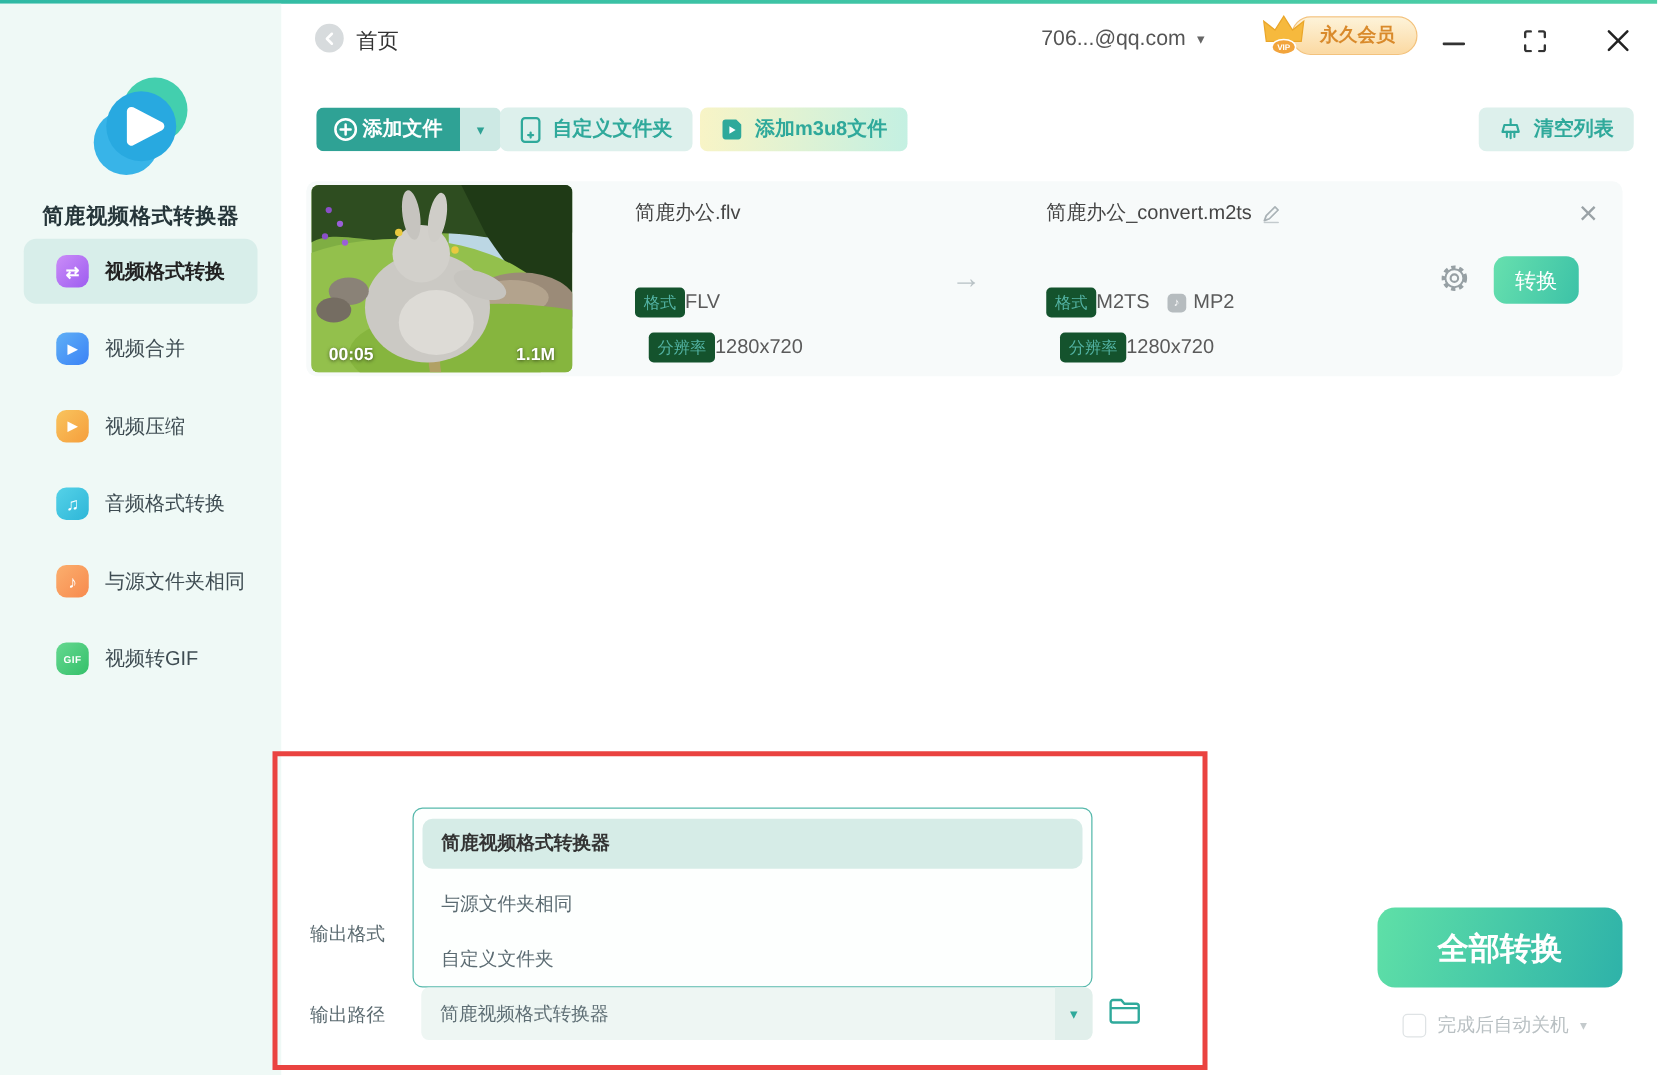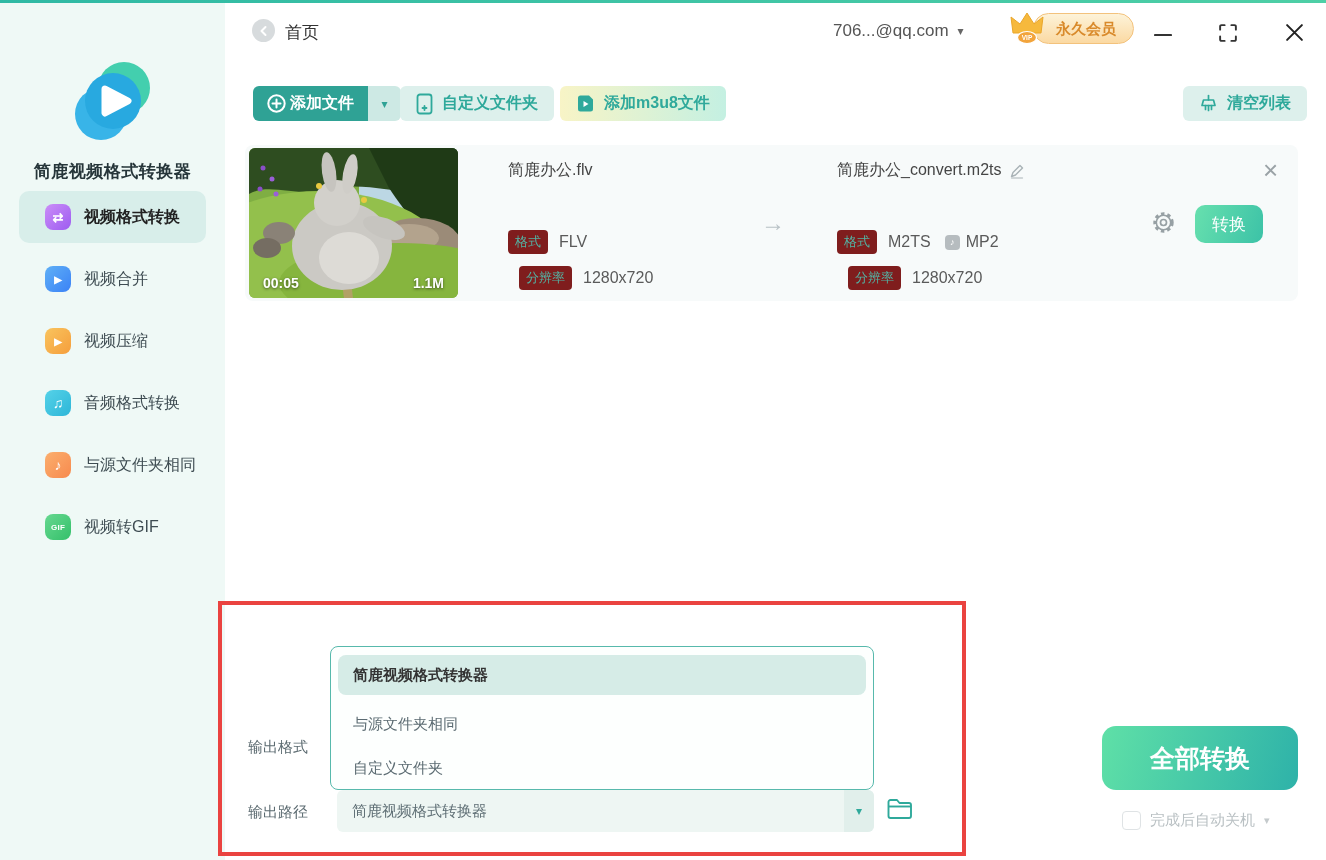--- a/index.html
+++ b/index.html
@@ -63,22 +63,22 @@
            overflow:hidden; }
   .thumb-txt { position:absolute; bottom:7px; font-size:14px; font-weight:bold; color:#fff;
                text-shadow:0 1px 3px rgba(0,0,0,.55); }
   .t-dur { left:14px; } .t-size { right:14px; }
   .src-block { position:absolute; left:263px; top:0; }
   .out-block { position:absolute; left:592px; top:0; }
   .fname { position:absolute; top:15px; left:0; font-size:16px; color:#454545; white-space:nowrap;
            display:flex; align-items:center; gap:8px; }
   .meta-row { position:absolute; left:0; display:flex; align-items:center; white-space:nowrap; }
   .row-fmt { top:85px; } .row-res { top:121px;padding-left:11px; }
-  .tag { background:#7f1d1d; color:#53b3a4; font-size:13px; padding:3px 7px; border-radius:4px;
-         margin-right:11px; }
+  .tag { background:#14532d; color:#53b3a4; font-size:13px; padding:3px 7px; border-radius:4px;
+         }
   .meta-val { font-size:16px; color:#5a5a5a; }
   .audio-mini { display:inline-flex; width:15px; height:15px; border-radius:4px; background:#b6bcbf;
                 color:#fff; font-size:9px; align-items:center; justify-content:center; margin:0 6px 0 14px; }
   .arrow-mid { position:absolute; left:516px; top:64px; font-size:24px; color:#b9c2c6; }
   .gear { position:absolute; left:905px; top:64px; cursor:pointer; }
   .btn-convert { position:absolute; left:950px; top:60px; width:68px; height:38px; border-radius:10px;
                  background:linear-gradient(110deg,#67e0ae,#3cc2a7); color:#fff; font-size:17px;
                  font-weight:normal; display:flex; align-items:center; justify-content:center; cursor:pointer; }
   .row-close { position:absolute; left:1018px; top:12px; font-size:26px; color:#9aa2a6; cursor:pointer; line-height:1; }
 

